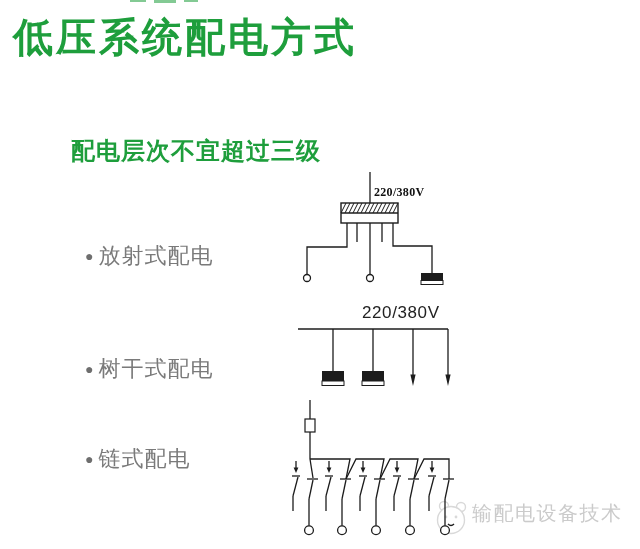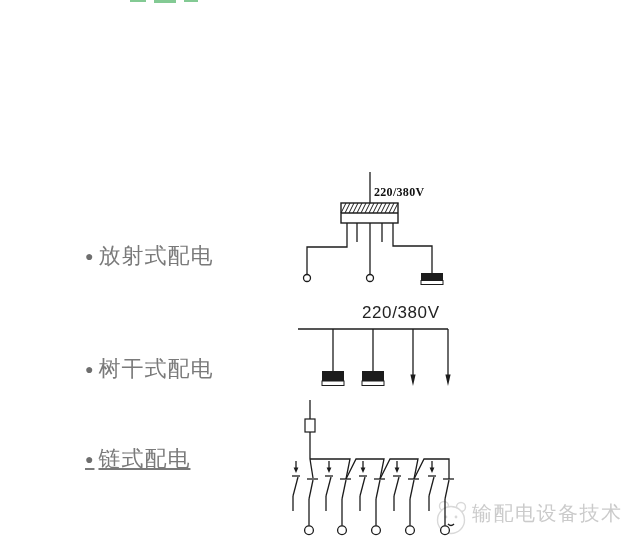--- a/index.html
+++ b/index.html
@@ -13,21 +13,21 @@
     letter-spacing:3px;white-space:nowrap;
   }
   .intro-line{color:#1e9e3c;font-weight:700;font-size:24px;letter-spacing:1px;white-space:nowrap;}
   .intro-line .blt{font-size:15px;vertical-align:3px;margin-right:3px;}
   .intro1{left:51px;top:100px;}
   .intro2{left:71px;top:135px;}
   .sec-label{color:#7a7a7a;font-size:22px;letter-spacing:1px;white-space:nowrap;}
   .sec-label .blt{font-size:14px;vertical-align:2px;margin-right:4px;color:#6e6e6e;}
   .sec1{left:85px;top:241px;}
   .sec2{left:85px;top:354px;}
-  .sec3{left:85px;top:444px;text-decoration:underline;}
+  .sec3{left:85px;top:444px;}
   .v1{left:374px;top:185px;font-family:"Liberation Serif",serif;font-weight:700;
       font-size:12px;color:#111;letter-spacing:0.3px;}
   .v2{left:362px;top:303px;font-size:17px;color:#222;letter-spacing:0.6px;}
   .wm-text{left:472px;top:500px;font-size:20px;color:#cbcbcb;letter-spacing:1.5px;white-space:nowrap;}
   .wm-logo{left:430px;top:494px;z-index:0;}
   .dgm{z-index:1;}
   .top-artifact{left:130px;top:0;width:75px;height:3px;z-index:2;}
   .top-artifact i{position:absolute;top:0;background:rgba(30,158,60,.55);}
   svg line, svg path{stroke:#1c1c1c;fill:none;}
   svg circle.node{stroke:#1c1c1c;fill:#fff;}
@@ -36,21 +36,23 @@
 <body>
 
 <div class="slide">
 
   <div class="abs top-artifact">
     <i style="left:0;width:16px;height:2px"></i>
     <i style="left:24px;width:22px;height:3px"></i>
     <i style="left:54px;width:14px;height:2px"></i>
   </div>
 
-
+  <div class="abs page-title">低压系统配电方式</div>
+
+  <div class="abs intro-line intro2">配电层次不宜超过三级</div>
 
   <div class="abs sec-label sec1"><span class="blt">●</span><span>放射式配电</span></div>
   <div class="abs sec-label sec2"><span class="blt">●</span><span>树干式配电</span></div>
   <div class="abs sec-label sec3"><span class="blt">●</span><span>链式配电</span></div>
 
   <div class="abs v1">220/380V</div>
   <div class="abs v2">220/380V</div>
 
   <svg class="abs dgm" style="left:280px;top:168px" width="200" height="125" viewBox="0 0 200 125">
     <g stroke-width="1.3">

